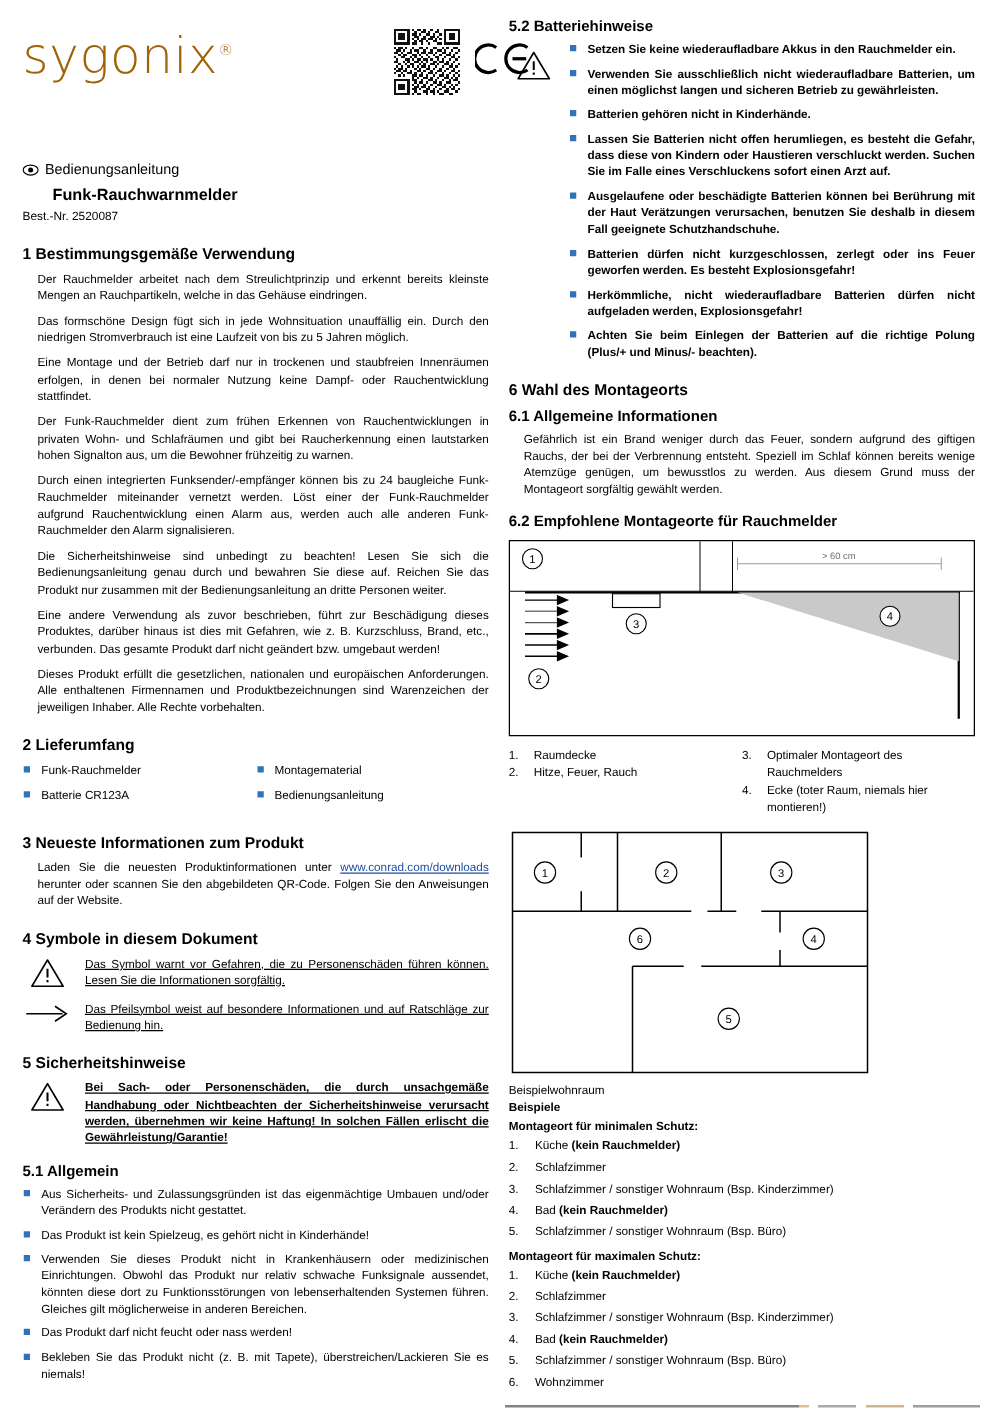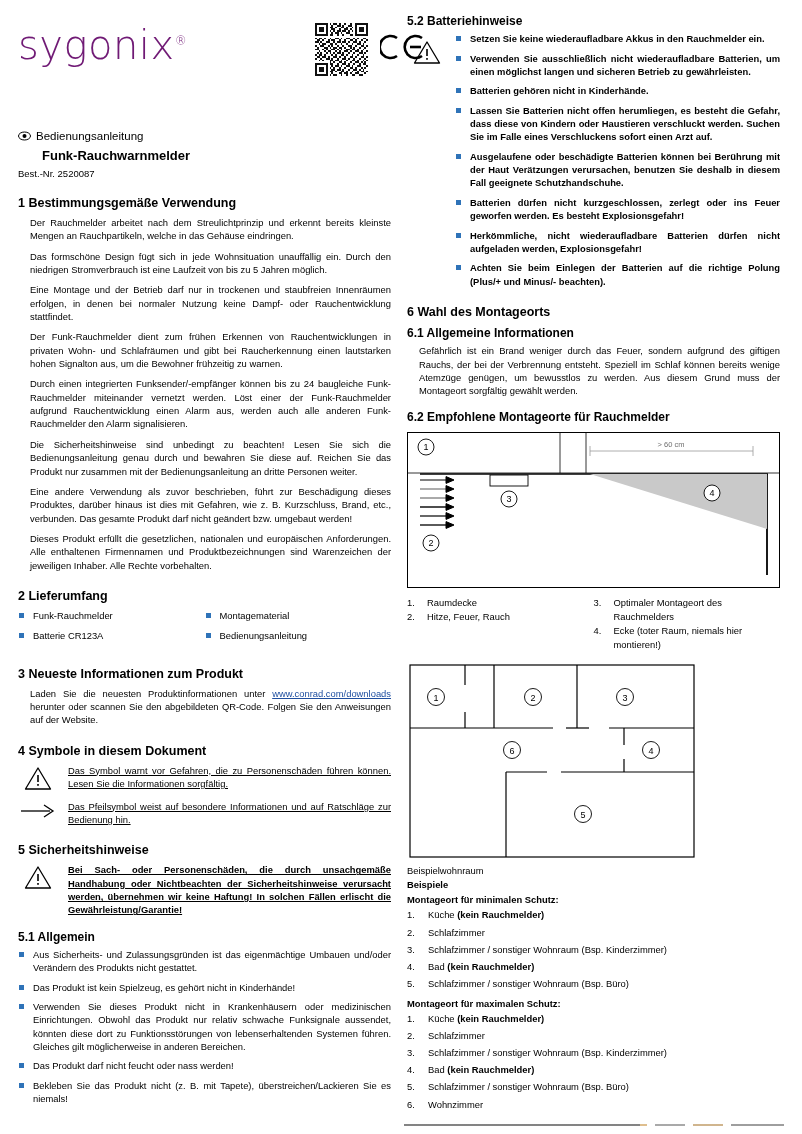--- a/index.html
+++ b/index.html
@@ -39,21 +39,21 @@
   .masthead {
     position: relative;
     height: 118px;
   }
   .logo {
     position: absolute;
     left: 0;
     top: 12px;
     font-size: 40px;
     letter-spacing: 0.5px;
-    color: #701a75;
+    color: #a16207;
     font-weight: 300;
     font-family: "DejaVu Sans", sans-serif;
   }
   .logo .reg {
     font-size: 12px;
     vertical-align: super;
   }
   .qr {
     position: absolute;
     left: 297px;

